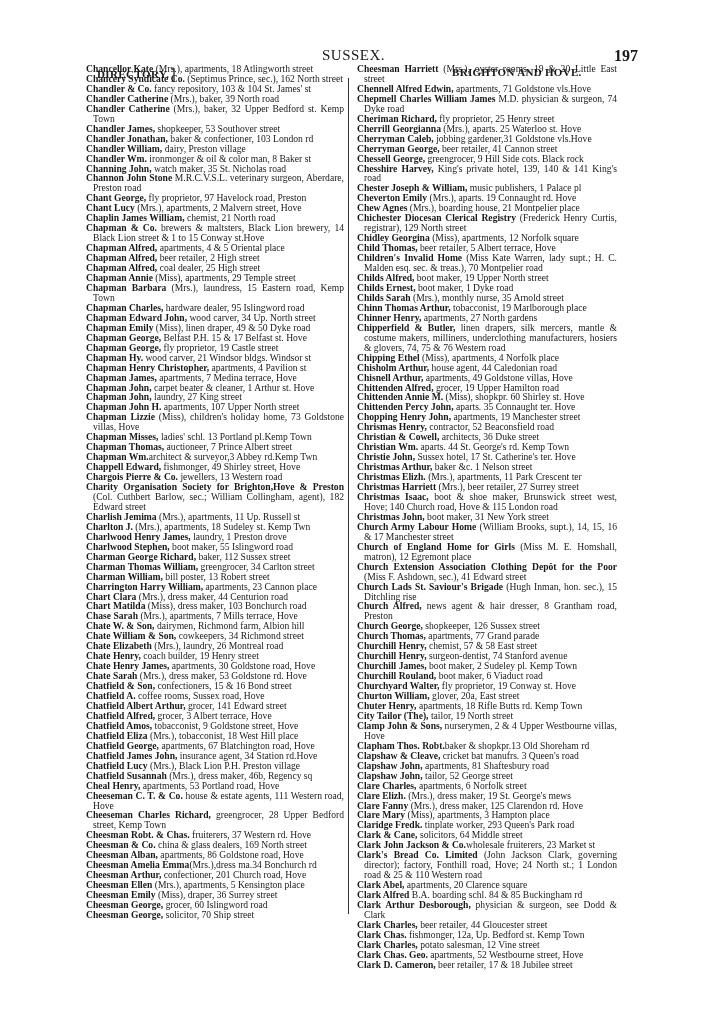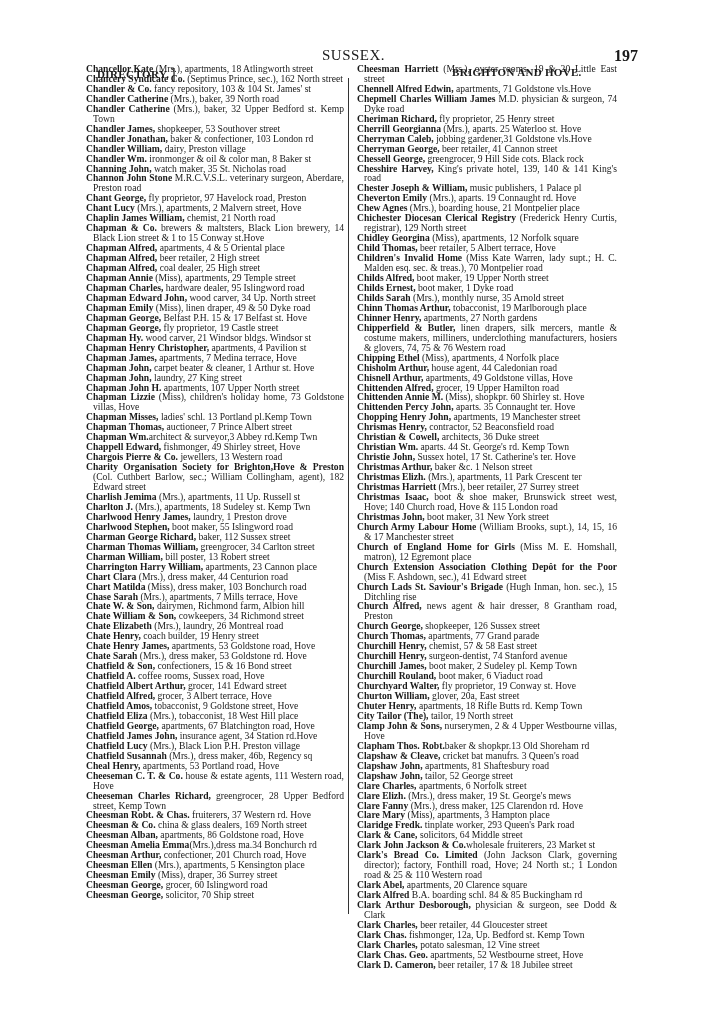--- a/index.html
+++ b/index.html
@@ -41,20 +41,21 @@
     <div class="entry"><span class="name">Channing John,</span><span> watch maker, 35 St. Nicholas road</span></div>
     <div class="entry"><span class="name">Channon John Stone</span><span> M.R.C.V.S.L. veterinary surgeon, Aberdare, Preston road</span></div>
     <div class="entry"><span class="name">Chant George,</span><span> fly proprietor, 97 Havelock road, Preston</span></div>
     <div class="entry"><span class="name">Chant Lucy</span><span> (Mrs.), apartments, 2 Malvern street, Hove</span></div>
     <div class="entry"><span class="name">Chaplin James William,</span><span> chemist, 21 North road</span></div>
     <div class="entry"><span class="name">Chapman &amp; Co.</span><span> brewers &amp; maltsters, Black Lion brewery, 14 Black Lion street &amp; 1 to 15 Conway st.Hove</span></div>
     <div class="entry"><span class="name">Chapman Alfred,</span><span> apartments, 4 &amp; 5 Oriental place</span></div>
     <div class="entry"><span class="name">Chapman Alfred,</span><span> beer retailer, 2 High street</span></div>
     <div class="entry"><span class="name">Chapman Alfred,</span><span> coal dealer, 25 High street</span></div>
     <div class="entry"><span class="name">Chapman Annie</span><span> (Miss), apartments, 29 Temple street</span></div>
+    <div class="entry"><span class="name">Chapman Barbara</span><span> (Mrs.), laundress, 15 Eastern road, Kemp Town</span></div>
     <div class="entry"><span class="name">Chapman Charles,</span><span> hardware dealer, 95 Islingword road</span></div>
     <div class="entry"><span class="name">Chapman Edward John,</span><span> wood carver, 34 Up. North street</span></div>
     <div class="entry"><span class="name">Chapman Emily</span><span> (Miss), linen draper, 49 &amp; 50 Dyke road</span></div>
     <div class="entry"><span class="name">Chapman George,</span><span> Belfast P.H. 15 &amp; 17 Belfast st. Hove</span></div>
     <div class="entry"><span class="name">Chapman George,</span><span> fly proprietor, 19 Castle street</span></div>
     <div class="entry"><span class="name">Chapman Hy.</span><span> wood carver, 21 Windsor bldgs. Windsor st</span></div>
     <div class="entry"><span class="name">Chapman Henry Christopher,</span><span> apartments, 4 Pavilion st</span></div>
     <div class="entry"><span class="name">Chapman James,</span><span> apartments, 7 Medina terrace, Hove</span></div>
     <div class="entry"><span class="name">Chapman John,</span><span> carpet beater &amp; cleaner, 1 Arthur st. Hove</span></div>
     <div class="entry"><span class="name">Chapman John,</span><span> laundry, 27 King street</span></div>
@@ -74,21 +75,21 @@
     <div class="entry"><span class="name">Charman Thomas William,</span><span> greengrocer, 34 Carlton street</span></div>
     <div class="entry"><span class="name">Charman William,</span><span> bill poster, 13 Robert street</span></div>
     <div class="entry"><span class="name">Charrington Harry William,</span><span> apartments, 23 Cannon place</span></div>
     <div class="entry"><span class="name">Chart Clara</span><span> (Mrs.), dress maker, 44 Centurion road</span></div>
     <div class="entry"><span class="name">Chart Matilda</span><span> (Miss), dress maker, 103 Bonchurch road</span></div>
     <div class="entry"><span class="name">Chase Sarah</span><span> (Mrs.), apartments, 7 Mills terrace, Hove</span></div>
     <div class="entry"><span class="name">Chate W. &amp; Son,</span><span> dairymen, Richmond farm, Albion hill</span></div>
     <div class="entry"><span class="name">Chate William &amp; Son,</span><span> cowkeepers, 34 Richmond street</span></div>
     <div class="entry"><span class="name">Chate Elizabeth</span><span> (Mrs.), laundry, 26 Montreal road</span></div>
     <div class="entry"><span class="name">Chate Henry,</span><span> coach builder, 19 Henry street</span></div>
-    <div class="entry"><span class="name">Chate Henry James,</span><span> apartments, 53 Goldstone road, Hove</span></div>
+    <div class="entry"><span class="name">Chate Henry James,</span><span> apartments, 30 Goldstone road, Hove</span></div>
     <div class="entry"><span class="name">Chate Sarah</span><span> (Mrs.), dress maker, 53 Goldstone rd. Hove</span></div>
     <div class="entry"><span class="name">Chatfield &amp; Son,</span><span> confectioners, 15 &amp; 16 Bond street</span></div>
     <div class="entry"><span class="name">Chatfield A.</span><span> coffee rooms, Sussex road, Hove</span></div>
     <div class="entry"><span class="name">Chatfield Albert Arthur,</span><span> grocer, 141 Edward street</span></div>
     <div class="entry"><span class="name">Chatfield Alfred,</span><span> grocer, 3 Albert terrace, Hove</span></div>
     <div class="entry"><span class="name">Chatfield Amos,</span><span> tobacconist, 9 Goldstone street, Hove</span></div>
     <div class="entry"><span class="name">Chatfield Eliza</span><span> (Mrs.), tobacconist, 18 West Hill place</span></div>
     <div class="entry"><span class="name">Chatfield George,</span><span> apartments, 67 Blatchington road, Hove</span></div>
     <div class="entry"><span class="name">Chatfield James John,</span><span> insurance agent, 34 Station rd.Hove</span></div>
     <div class="entry"><span class="name">Chatfield Lucy</span><span> (Mrs.), Black Lion P.H. Preston village</span></div>

